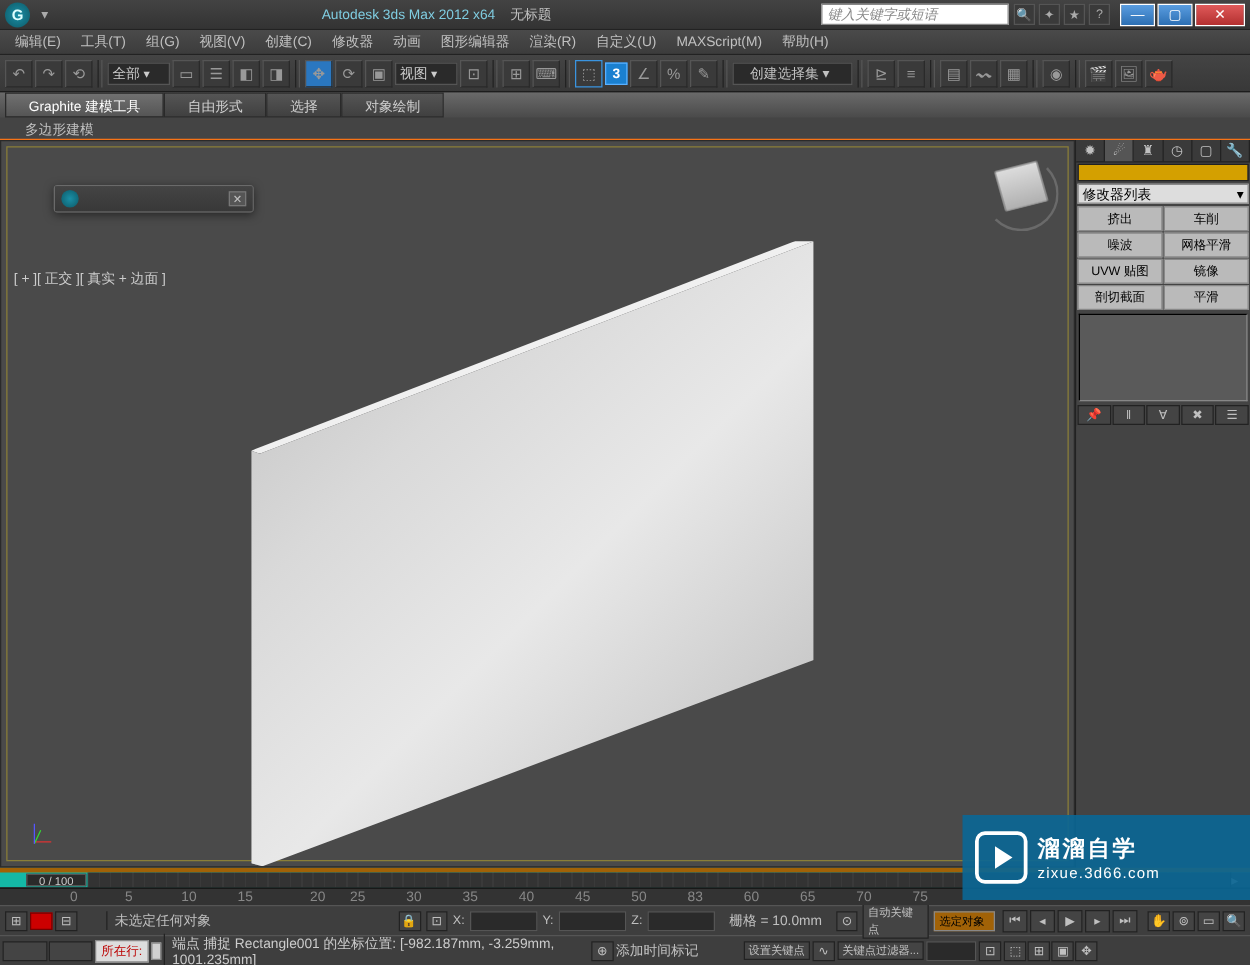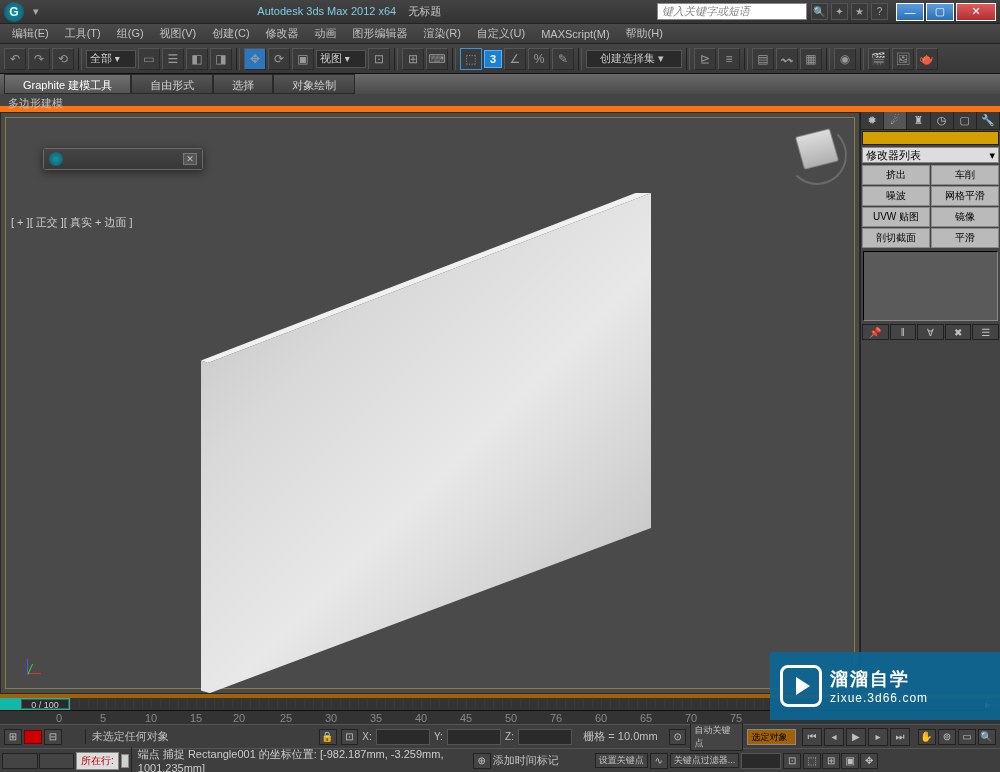--- a/index.html
+++ b/index.html
@@ -30,21 +30,21 @@
 .toolbar .sep { width:4px; height:22px; border-left:1px solid #222; border-right:1px solid #555; margin:0 2px;}
 .toolbar .btn.active { background:#2a77c0; }
 .toolbar .btn.blue  { border-color:#3a94e0;}
 .toolbar .label3 { width:18px;height:18px;background:#1a80d0;color:#fff;display:flex;align-items:center;justify-content:center;font-weight:bold;border:1px solid #5ab0ff;}
 .toolbar .longsel{ width:96px;height:18px;background:#2a2a2a;border:1px solid #555;padding:0 13px;}
 
 
 .ribbon { height: 20px; background:linear-gradient(#6a6a6a,#4a4a4a); display:flex; align-items:stretch; padding:0 4px; gap:0;}
 .ribbon .tab { padding:3px 18px; background:linear-gradient(#555,#404040); border:1px solid #2a2a2a; color:#d0d0d0; font-size:11px;}
 .ribbon .tab.active { background:linear-gradient(#707070,#555); color:#fff;}
-.subribbon { height:18px; background:#444; padding:2px 8px; border-bottom:6px solid #f97316;}
+.subribbon { height:18px; background:#444; padding:2px 20px; border-bottom:1px solid #f97316;}
 
 
 .viewlabel { position:absolute; top:102px; left:10px; color:#ccc; font-size:11px;}
 
 
 .main { display:flex; height:calc(772px - 24px - 20px - 30px - 20px - 18px - 16px - 62px); }
 .viewport { flex:1; background:#4a4a4a; position:relative; border:1px solid #2a2a2a; overflow:hidden;}
 .viewport .frame { position:absolute; inset:4px; border:1px solid #8a7f38;}
 .rightpanel { width:140px; background:#444; border-left:1px solid #222; display:flex; flex-direction:column;}
 
@@ -286,28 +286,28 @@
   <div class="cursor">0 / 100</div>
   <div class="track"></div>
   <div style="width:16px;background:#444;border-left:1px solid #222">▸</div>
 </div>
 
 <div class="timeruler">
   <span style="left:56px">0</span>
   <span style="left:100px">5</span>
   <span style="left:145px">10</span>
   <span style="left:190px">15</span>
-  <span style="left:233px">20</span>
+  <span style="left:248px">20</span>
   <span style="left:280px">25</span>
   <span style="left:325px">30</span>
   <span style="left:370px">35</span>
   <span style="left:415px">40</span>
   <span style="left:460px">45</span>
   <span style="left:505px">50</span>
-  <span style="left:550px">76</span>
+  <span style="left:550px">83</span>
   <span style="left:595px">60</span>
   <span style="left:640px">65</span>
   <span style="left:685px">70</span>
   <span style="left:730px">75</span>
 </div>
 
 <div class="status1">
   <div class="sec" style="width:80px">
     <div class="btn">⊞</div>
     <div class="red"></div>

